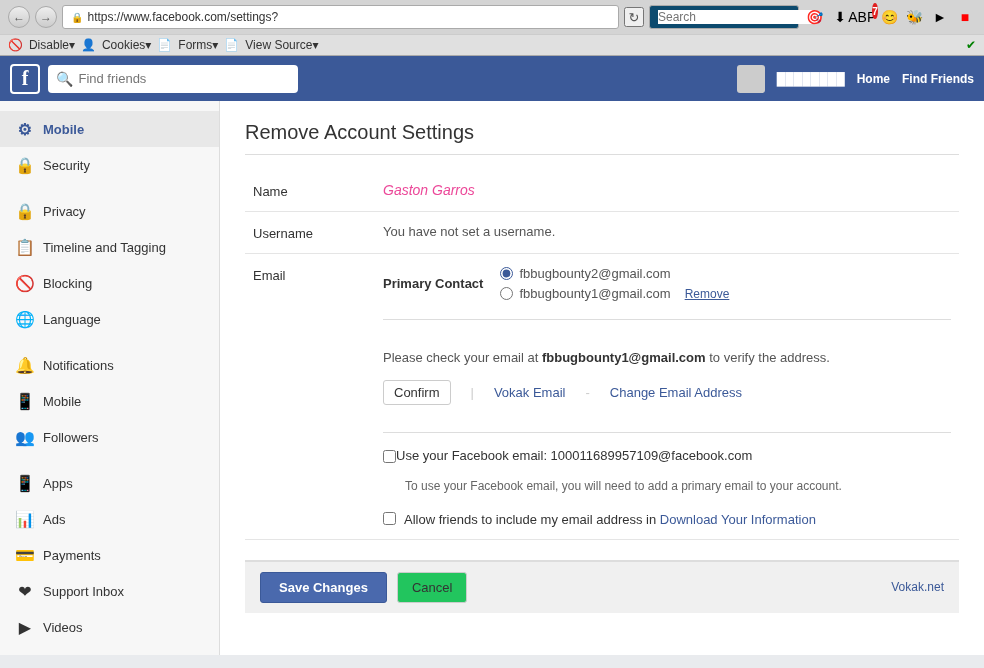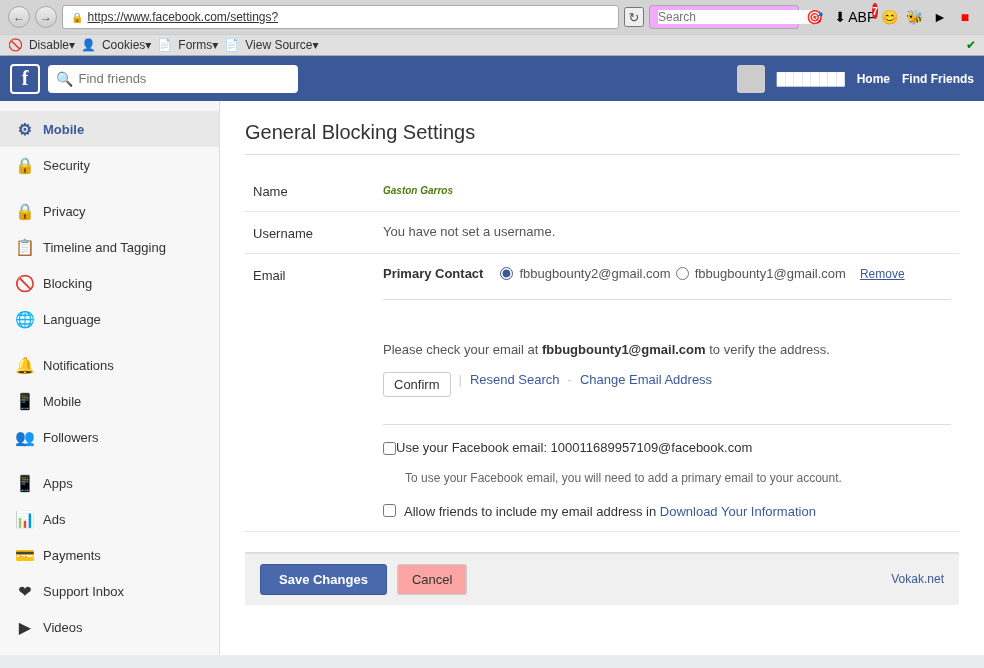--- a/index.html
+++ b/index.html
@@ -4,23 +4,23 @@
   <style>
     * { box-sizing: border-box; margin: 0; padding: 0; }
     body { font-family: Arial, Helvetica, sans-serif; font-size: 13px; background: #e9ebee; }
 
     
     .browser-chrome { background: #d6d6d6; border-bottom: 1px solid #aaa; }
     .browser-nav { display: flex; align-items: center; padding: 5px 8px; gap: 5px; background: #d4d4d4; }
     .browser-btn { width: 22px; height: 22px; border-radius: 50%; border: 1px solid #aaa; background: linear-gradient(to bottom, #eee, #ccc); display: inline-flex; align-items: center; justify-content: center; font-size: 12px; cursor: pointer; color: #555; }
     .browser-url-bar { flex: 1; height: 24px; border: 1px solid #aaa; border-radius: 3px; padding: 0 8px; font-size: 12px; background: white; display: flex; align-items: center; color: #333; }
     .browser-url-bar .url-icon { margin-right: 4px; font-size: 10px; color: #666; }
-    .browser-url-text { flex: 1; font-size: 12px; color: #333; text-decoration: underline; }
+    .browser-url-text { flex: 1; font-size: 12px; color: #333; }
     .browser-refresh { width: 20px; height: 20px; display: flex; align-items: center; justify-content: center; font-size: 13px; cursor: pointer; color: #555; }
-    .browser-search-bar { background: #f0abfc; border: 1px solid #aaa; border-radius: 3px; padding: 2px 8px; display: flex; align-items: center; width: 150px; height: 24px; }
+    .browser-search-bar { background: #0c4a6e; border: 1px solid #aaa; border-radius: 3px; padding: 2px 8px; display: flex; align-items: center; width: 150px; height: 24px; }
     .browser-icons { display: flex; align-items: center; gap: 3px; }
     .browser-icon-btn { width: 22px; height: 22px; display: flex; align-items: center; justify-content: center; font-size: 14px; cursor: pointer; }
     .browser-toolbar { display: flex; align-items: center; padding: 3px 8px; gap: 6px; background: #e0e0e0; border-top: 1px solid #ccc; font-size: 12px; }
     .toolbar-btn { display: flex; align-items: center; gap: 2px; cursor: pointer; color: #333; }
     .notification-badge { background: #e02020; color: white; border-radius: 50%; width: 16px; height: 16px; display: flex; align-items: center; justify-content: center; font-size: 10px; font-weight: bold; position: relative; top: -6px; left: -4px; }
 
     
     .fb-header { background: #3b5998; height: 45px; display: flex; align-items: center; padding: 0 10px; }
     .fb-logo { width: 30px; height: 30px; background: #3b5998; border: 2px solid white; border-radius: 4px; display: flex; align-items: center; justify-content: center; color: white; font-size: 20px; font-weight: bold; font-family: Georgia, serif; margin-right: 8px; }
     .fb-search { flex: 0 0 auto; width: 250px; height: 28px; background: white; border-radius: 4px; display: flex; align-items: center; padding: 0 8px; gap: 5px; }
@@ -49,46 +49,46 @@
     .settings-row { border-bottom: 1px solid #e5e5e5; }
     .settings-row td { padding: 12px 8px; vertical-align: top; }
     .settings-label { font-weight: normal; color: #333; width: 130px; padding-top: 14px !important; }
     .settings-value { color: #555; }
     .name-blurred { color: #aaa; font-style: italic; }
 
     
     .email-section { display: flex; flex-direction: column; gap: 5px; }
     .primary-contact-row { display: flex; align-items: center; gap: 12px; margin-bottom: 3px; }
     .primary-label { font-weight: bold; color: #333; margin-right: 5px; }
-    .radio-group { display: flex; flex-direction: row; gap: 5px; }
+    .radio-group { display: flex; flex-direction: column; gap: 5px; }
     .radio-row { display: flex; align-items: center; gap: 6px; }
     .radio-row input[type="radio"] { accent-color: #3b5998; }
     .remove-link { color: #3b5998; cursor: pointer; margin-left: 8px; font-size: 12px; }
-    .verify-notice { color: #555; font-size: 13px; margin: 26px 0 8px; line-height: 1.4; }
+    .verify-notice { color: #555; font-size: 13px; margin: 14px 0 8px; line-height: 1.4; }
     .verify-notice strong { color: #333; font-weight: bold; }
-    .email-actions { display: flex; align-items: flex-start; gap: 8px; margin-bottom: 12px; }
+    .email-actions { display: flex; align-items: center; gap: 20px; margin-bottom: 12px; }
     .btn-confirm { padding: 4px 10px; background: white; border: 1px solid #ccc; border-radius: 3px; font-size: 13px; cursor: pointer; color: #333; }
     .link-action { color: #3b5998; cursor: pointer; font-size: 13px; text-decoration: none; }
     .separator { color: #ccc; }
 
     .email-divider { border: none; border-top: 1px solid #ddd; margin: 10px 0; }
 
     .checkbox-row { display: flex; align-items: flex-start; margin-bottom: 8px; }
     .checkbox-row input[type="checkbox"] { margin-top: 2px; accent-color: #3b5998; }
     .fb-email-text { color: #333; font-size: 13px; }
     .fb-email-note { color: #666; font-size: 12px; margin-left: 22px; margin-top: 2px; line-height: 1.4; }
 
     .allow-row { display: flex; align-items: flex-start; gap: 8px; margin-top: 10px; }
     .allow-text { color: #333; font-size: 13px; }
     .allow-link { color: #3b5998; cursor: pointer; text-decoration: none; }
 
     
     .footer-bar { background: #f0f0f0; border-top: 2px solid #ddd; padding: 10px 15px; display: flex; align-items: center; gap: 10px; }
     .btn-save { background: #4a69ad; color: white; border: 1px solid #3b5998; border-radius: 3px; padding: 7px 18px; font-size: 13px; font-weight: bold; cursor: pointer; }
-    .btn-cancel { background: #fca5a5; color: #333; border: 1px solid #ccc; border-radius: 3px; padding: 7px 14px; font-size: 13px; cursor: pointer; }
+    .btn-cancel { background: #22c55e; color: #333; border: 1px solid #ccc; border-radius: 3px; padding: 7px 14px; font-size: 13px; cursor: pointer; }
     .footer-right { margin-left: auto; color: #3b5998; font-size: 12px; }
   </style>
 </head>
 <body>
 
 <div class="browser-chrome">
   <div class="browser-nav">
     <button class="browser-btn">←</button>
     <button class="browser-btn">→</button>
     <div class="browser-url-bar">
@@ -199,29 +199,29 @@
       <span class="icon">❤</span>
       <span>Support Inbox</span>
     </div>
     <div class="sidebar-item">
       <span class="icon">▶</span>
       <span>Videos</span>
     </div>
   </div>
 
   <div class="content">
-    <div class="page-title">General Blocking Settings</div>
+    <div class="page-title">Remove Account Settings</div>
 
     <table class="settings-table">
 
       <tbody>
           <tr class="settings-row">
         <td class="settings-label">Name</td>
         <td class="settings-value">
-          <span class="name-blurred" style="color:#4d7c0f;font-size:10px;font-weight:bold;">Gaston Garros</span>
+          <span class="name-blurred" style="color:#ec4899;font-size:14px;">Gaston Garros</span>
         </td>
       </tr>
 
       <tr class="settings-row">
         <td class="settings-label">Username</td>
         <td class="settings-value">
           <span>You have not set a username.</span>
         </td>
       </tr>
 
@@ -247,21 +247,21 @@
 
             <hr class="email-divider">
 
             <div class="verify-notice">
               <span>Please check your email at </span><strong>fbbugbounty1@gmail.com</strong><span> to verify the address.</span>
             </div>
 
             <div class="email-actions">
               <button class="btn-confirm">Confirm</button>
               <span class="separator">|</span>
-              <a href="#" class="link-action">Resend Search</a>
+              <a href="#" class="link-action">Vokak Email</a>
               <span class="separator">-</span>
               <a href="#" class="link-action">Change Email Address</a>
             </div>
 
             <hr class="email-divider">
 
             <div class="checkbox-row">
               <input type="checkbox" style="">
               <span class="fb-email-text">Use your Facebook email: 100011689957109@facebook.com</span>
             </div>

